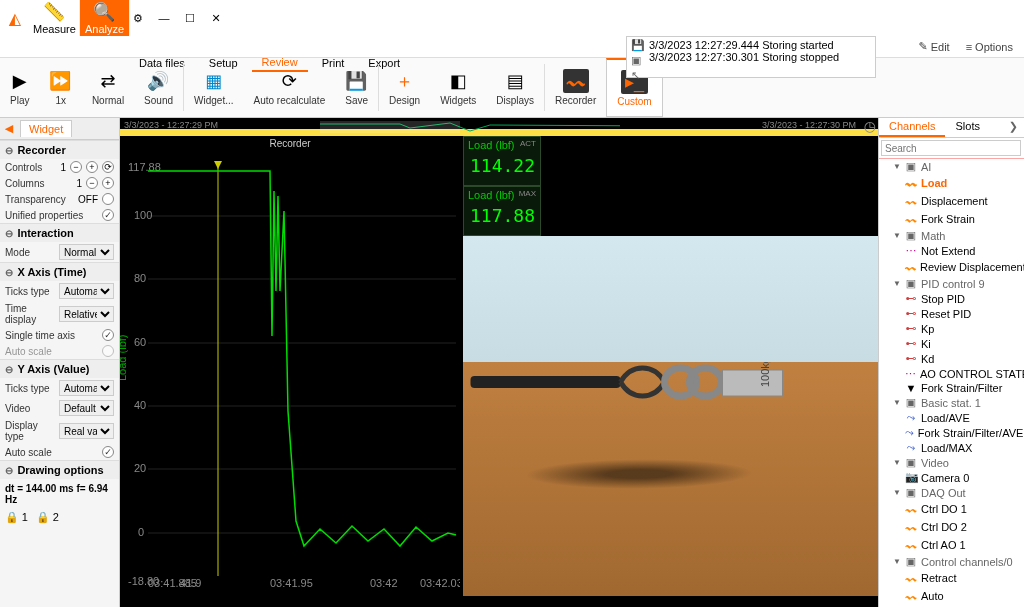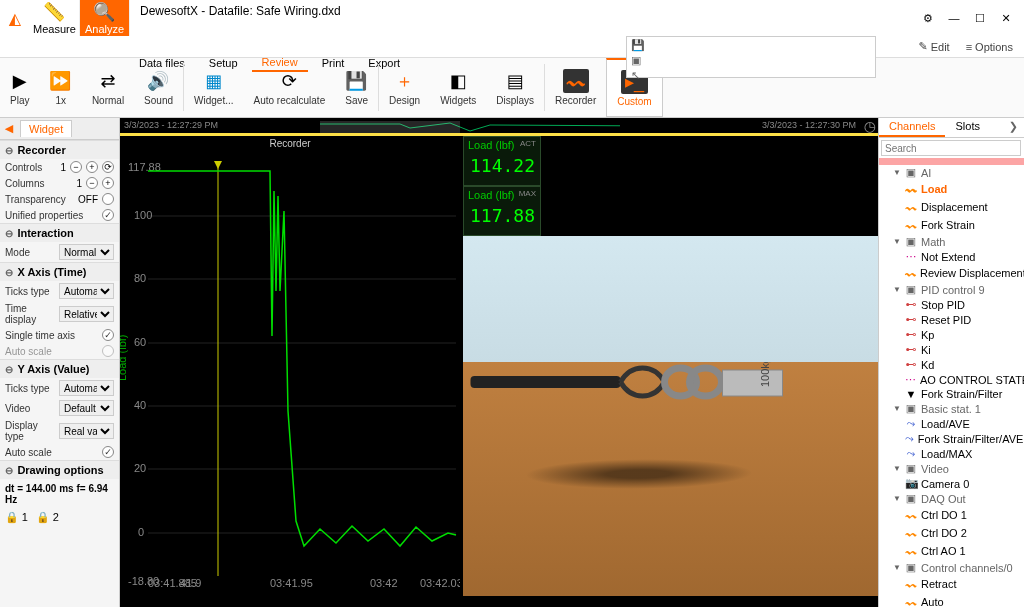--- a/index.html
+++ b/index.html
@@ -49,21 +49,21 @@
 .prow label { flex:1; color:#333; font-size:10px;}
 .prow .val { font-size:10px; }
 .prow select, .prow input { font-size:10px; height:16px; width:55px; border:1px solid #ccc;}
 .small-circle { width:12px; height:12px; border-radius:50%; border:1px solid #888; display:inline-flex; align-items:center; justify-content:center; font-size:9px; cursor:pointer; background:#fff;}
 .check { color:#333;}
 .statusline { padding:4px 5px; font-size:10px; font-weight:bold;}
 .locks { padding:2px 5px; font-size:10px; display:flex; gap:8px;}
 
 
 .center { flex:1; background:#000; position:relative; }
-.timebar { position:absolute; top:0; left:0; right:0; height:18px; background:#000; border-bottom:3px solid #fde047;padding-left:43px; }
+.timebar { position:absolute; top:0; left:0; right:0; height:18px; background:#000; border-bottom:7px solid #fde047;padding-left:43px; }
 .timebar .tl { position:absolute; left:4px; top:2px; color:#888; font-size:9px;}
 .timebar .tr { position:absolute; right:22px; top:2px; color:#888; font-size:9px;}
 .timebar .clock { position:absolute; right:2px; top:0; color:#888; font-size:14px;}
 .timebar .mini { position:absolute; left:200px; right:220px; top:3px; height:12px; }
 .recorder { position:absolute; left:0; top:18px; width:340px; height:460px; }
 .recorder .title { color:#ccc; text-align:center; font-size:10px; padding:2px;}
 .recorder svg { width:100%; height:440px; }
 .dmeter { position:absolute; width:78px; height:50px; background:#0a1a0a; border:1px solid #2a4a2a; }
 .dmeter .mlabel { color:#0c0; font-size:9px; padding:2px 4px; display:flex; justify-content:space-between;}
 .dmeter .mlabel .sub { color:#888; font-size:8px;}
@@ -71,21 +71,21 @@
 .video { position:absolute; left:343px; top:118px; right:0; height:360px; background:linear-gradient(180deg, #d4e8f0 0%, #c8dce4 35%, #c08040 35%, #a06830 100%); overflow:hidden;}
 .video .chain { position:absolute; top:35%; left:0; right:0; height:40px; }
 .video .shadow { position:absolute; top:62%; left:15%; width:55%; height:30px; background:radial-gradient(ellipse, rgba(0,0,0,0.5) 20%, transparent 70%); border-radius:50%; transform:skewX(-30deg);}
 
 
 .right { width:146px; background:#fff; border-left:1px solid #ccc; display:flex; flex-direction:column;}
 .right .rtabs { display:flex; height:20px; border-bottom:1px solid #ccc;}
 .right .rtab { padding:2px 10px; cursor:pointer;}
 .right .rtab.active { color:#ff6600; border-bottom:2px solid #ff6600;}
 .right .expand { margin-left:auto; padding:2px 6px; cursor:pointer; color:#666;}
-.search { display:flex; align-items:center; padding:2px; gap:7px; border-bottom:7px solid #fca5a5;}
+.search { display:flex; align-items:center; padding:2px; gap:7px; border-bottom:1px solid #fca5a5;}
 .search input { flex:1; border:1px solid #ccc; height:16px; font-size:10px; padding:0 3px;}
 .search .sicon { color:#666; padding:0 3px;}
 .tree { flex:1; overflow:auto; font-size:10px;}
 .tnode { padding:1px 2px; display:flex; align-items:center; gap:4px; white-space:nowrap; cursor:pointer;}
 .tnode .arr { width:8px; color:#666; font-size:8px;}
 .tnode .ticon { width:12px; display:inline-block; text-align:center;}
 .tnode.selected { color:#ff6600; font-weight:bold; }
 .tnode.cat { color:#666; }
 .indent1 { padding-left:14px; } .indent2 { padding-left:26px; }
 .ch-red { color:#d04040; } .ch-blue { color:#4060d0; } .ch-orange{color:#ff8800;}
@@ -96,21 +96,20 @@
 <div class="titlebar">
   <div class="logo">◭</div>
   <div class="tab">
     <span style="font-size:18px">📏</span>
     <span>Measure</span>
   </div>
   <div class="tab active">
     <span style="font-size:18px">🔍</span>
     <span>Analyze</span>
   </div>
-  <div class="title">DewesoftX - Datafile: Safe Wiring.dxd</div>
   <div class="winctrl">
     <span class="winbtn">⚙</span>
     <span class="winbtn">—</span>
     <span class="winbtn">☐</span>
     <span class="winbtn">✕</span>
   </div>
 </div>
 
 <div class="menubar">
   <span style="padding-left:120px"></span>
@@ -122,20 +121,24 @@
   <span class="spacer"></span>
   <span class="editlink">✎ <span>Edit</span></span>
   <span class="optlink">≡ <span>Options</span></span>
 </div>
 
 <div class="events">
   <div class="icons">
     <span>💾</span>
     <span>▣</span>
     <span>↖</span>
+  </div>
+  <div class="lines">
+    <div>3/3/2023 12:27:29.444 Storing started</div>
+    <div>3/3/2023 12:27:30.301 Storing stopped</div>
   </div>
 </div>
 
 <div class="ribbon">
   <div class="rbtn">
       <span class="ricon">▶</span>
       <span class="rlabel">Play</span>
     </div>
   <div class="rbtn">
       <span class="ricon" style="color:#ff6600">⏩</span>

